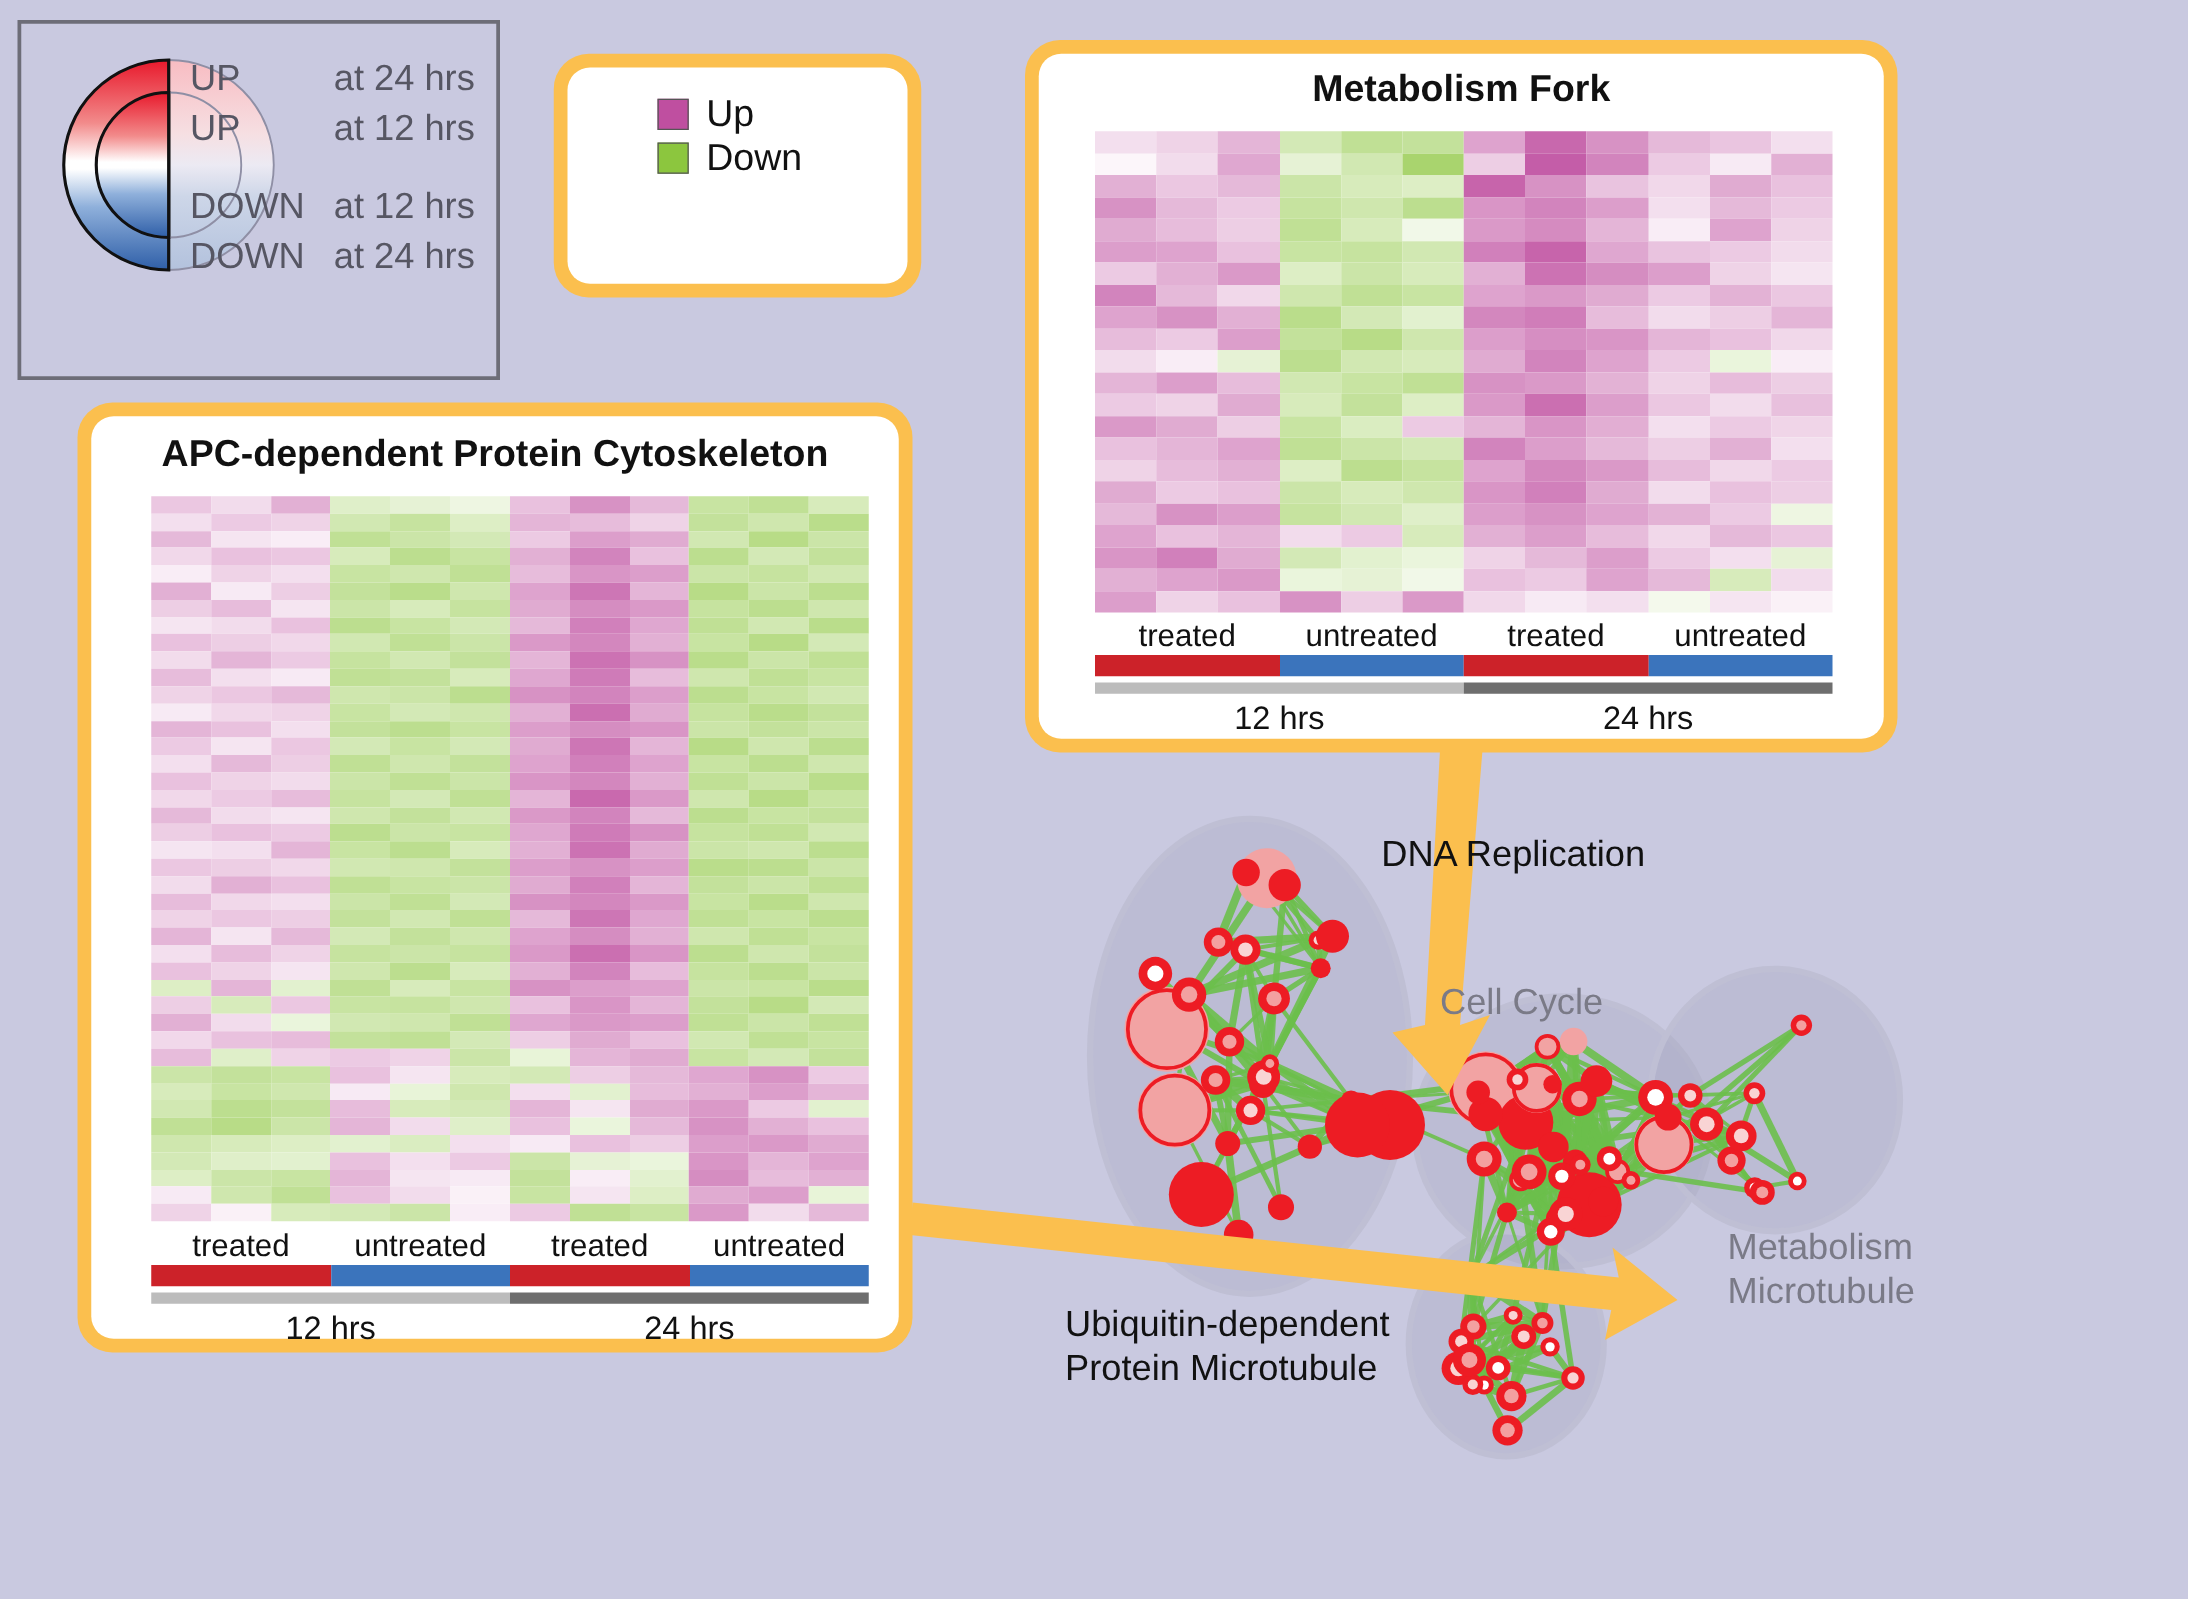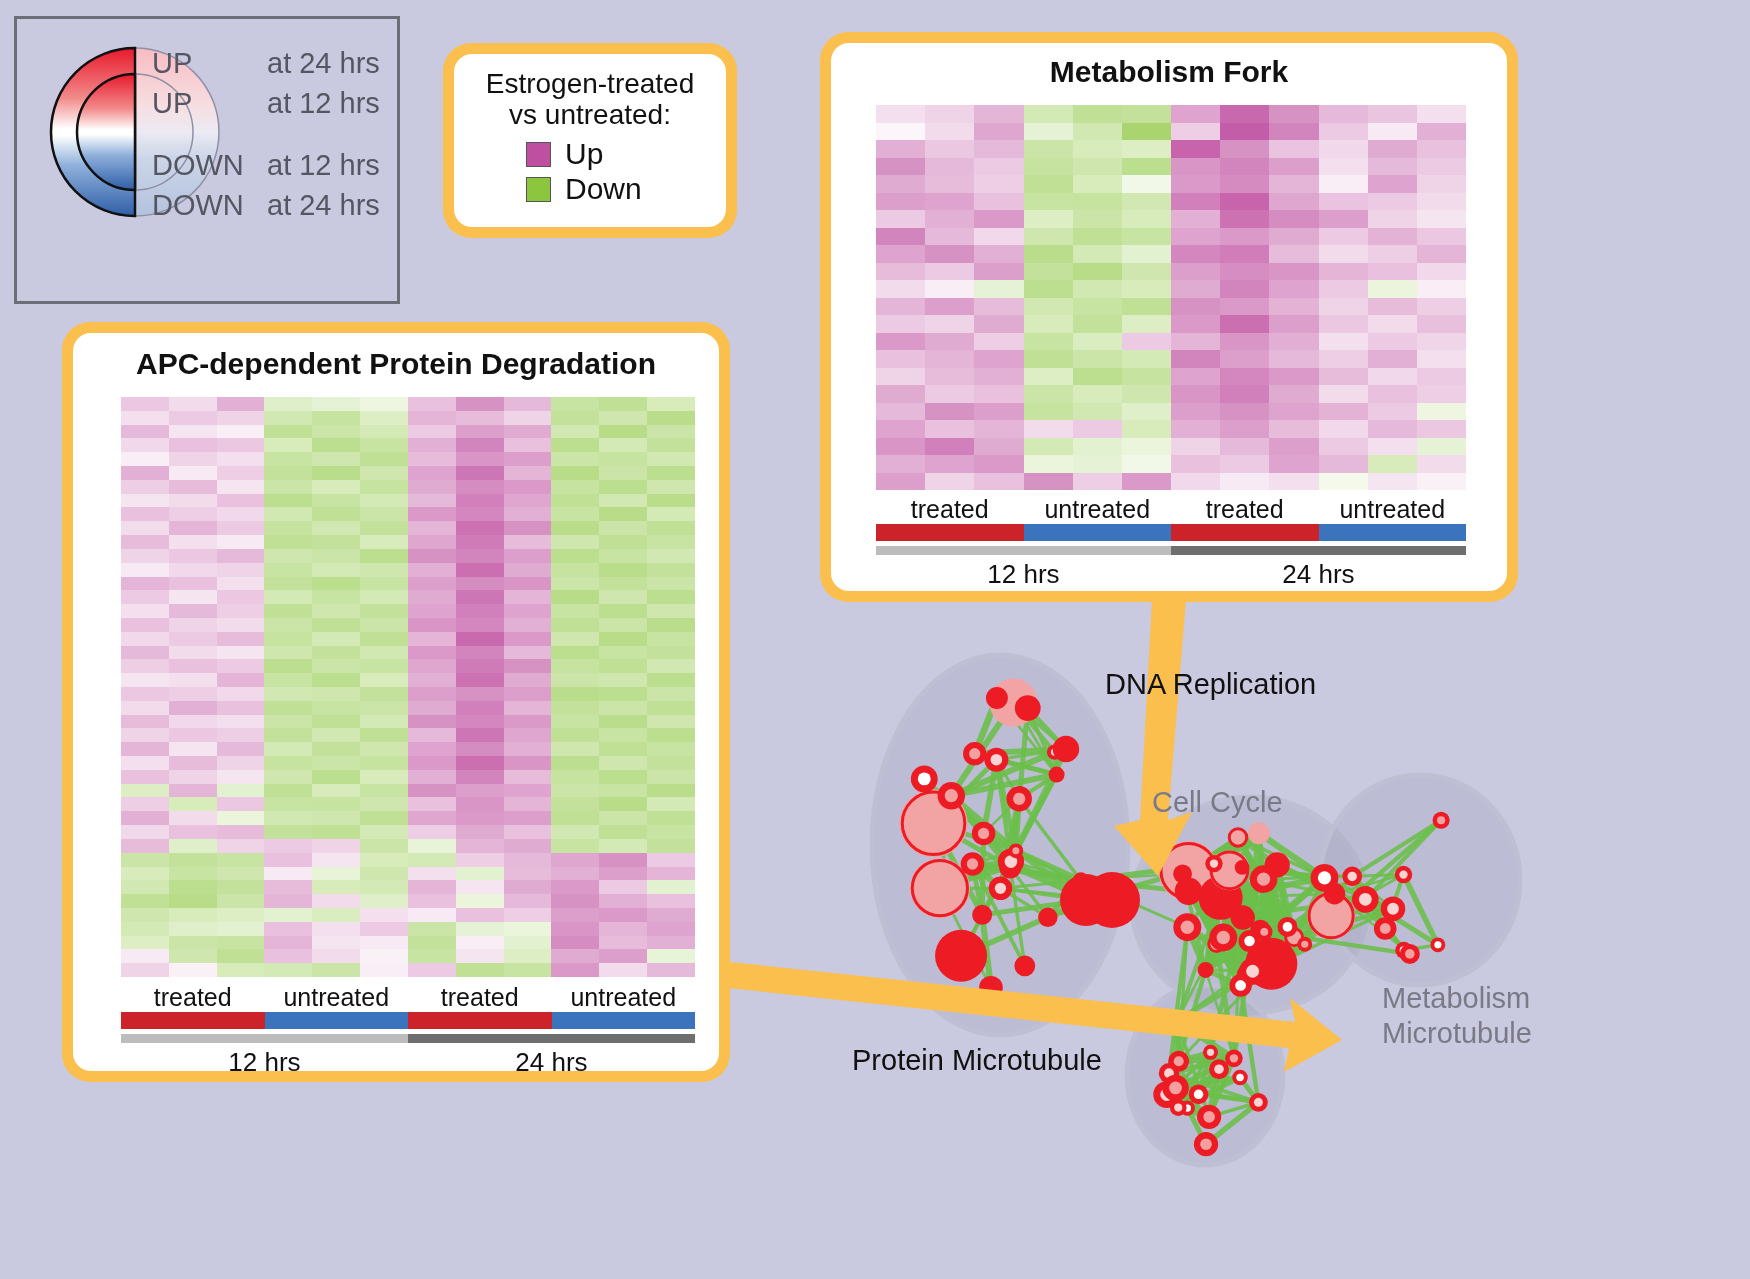--- a/index.html
+++ b/index.html
@@ -118,24 +118,20 @@
         <span class="ck-time">at 24 hrs</span>
       </div>
     </div>
 
     <div class="ck-foot">
     </div>
   </div>
 
   <div class="ypanel" id="legendpanel">
     <div class="inner">
-      <div class="lg-title">
-        <div>Estrogen-treated</div>
-        <div>vs untreated:</div>
-      </div>
       <div class="lg-items">
         <div class="lg-item">
           <span class="swatch" id="sw-up" style="background: rgb(191, 79, 160);"></span>
           <span class="lg-txt">Up</span>
         </div>
         <div class="lg-item">
           <span class="swatch" id="sw-down" style="background: rgb(140, 198, 62);"></span>
           <span class="lg-txt">Down</span>
         </div>
       </div>
@@ -431,21 +427,21 @@
         <div class="timerow">
           <span>12 hrs</span>
           <span>24 hrs</span>
         </div>
       </div>
     </div>
   </div>
 
   <div class="ypanel" id="apcpanel">
     <div class="inner">
-      <div class="panel-title">APC-dependent Protein Degradation</div>
+      <div class="panel-title">APC-dependent Protein Cytoskeleton</div>
       <div class="hm" id="hm-apc" style="left: 48px; top: 64px; width: 574px; height: 580px; grid-template-columns: repeat(12, 1fr); grid-template-rows: repeat(42, 1fr);">
           <div style="background: rgb(235, 199, 225);"></div>
           <div style="background: rgb(242, 220, 236);"></div>
           <div style="background: rgb(226, 176, 212);"></div>
           <div style="background: rgb(223, 239, 201);"></div>
           <div style="background: rgb(230, 242, 213);"></div>
           <div style="background: rgb(238, 246, 226);"></div>
           <div style="background: rgb(233, 193, 222);"></div>
           <div style="background: rgb(215, 146, 196);"></div>
           <div style="background: rgb(229, 185, 217);"></div>
@@ -1441,16 +1437,17 @@
     <polygon points="730,962 1295,1022 1290,998 1342,1040 1284,1072 1289,1048 728,988" fill="#fbbf4e"></polygon>
   </svg>
 
   <div class="netlabel" id="lbl-dna" style="color: rgb(17, 17, 17);">DNA Replication</div>
   <div class="netlabel" id="lbl-cellcycle" style="color: rgb(122, 122, 135);">Cell Cycle</div>
   <div class="netlabel" id="lbl-micro" style="color: rgb(122, 122, 135);">
       <div>Metabolism</div>
       <div>Microtubule</div>
     </div>
   <div class="netlabel" id="lbl-ubq" style="color: rgb(17, 17, 17);">
+      <div>Ubiquitin-dependent</div>
       <div>Protein Microtubule</div>
     </div>
 
 </div>
 
 </body></html>

